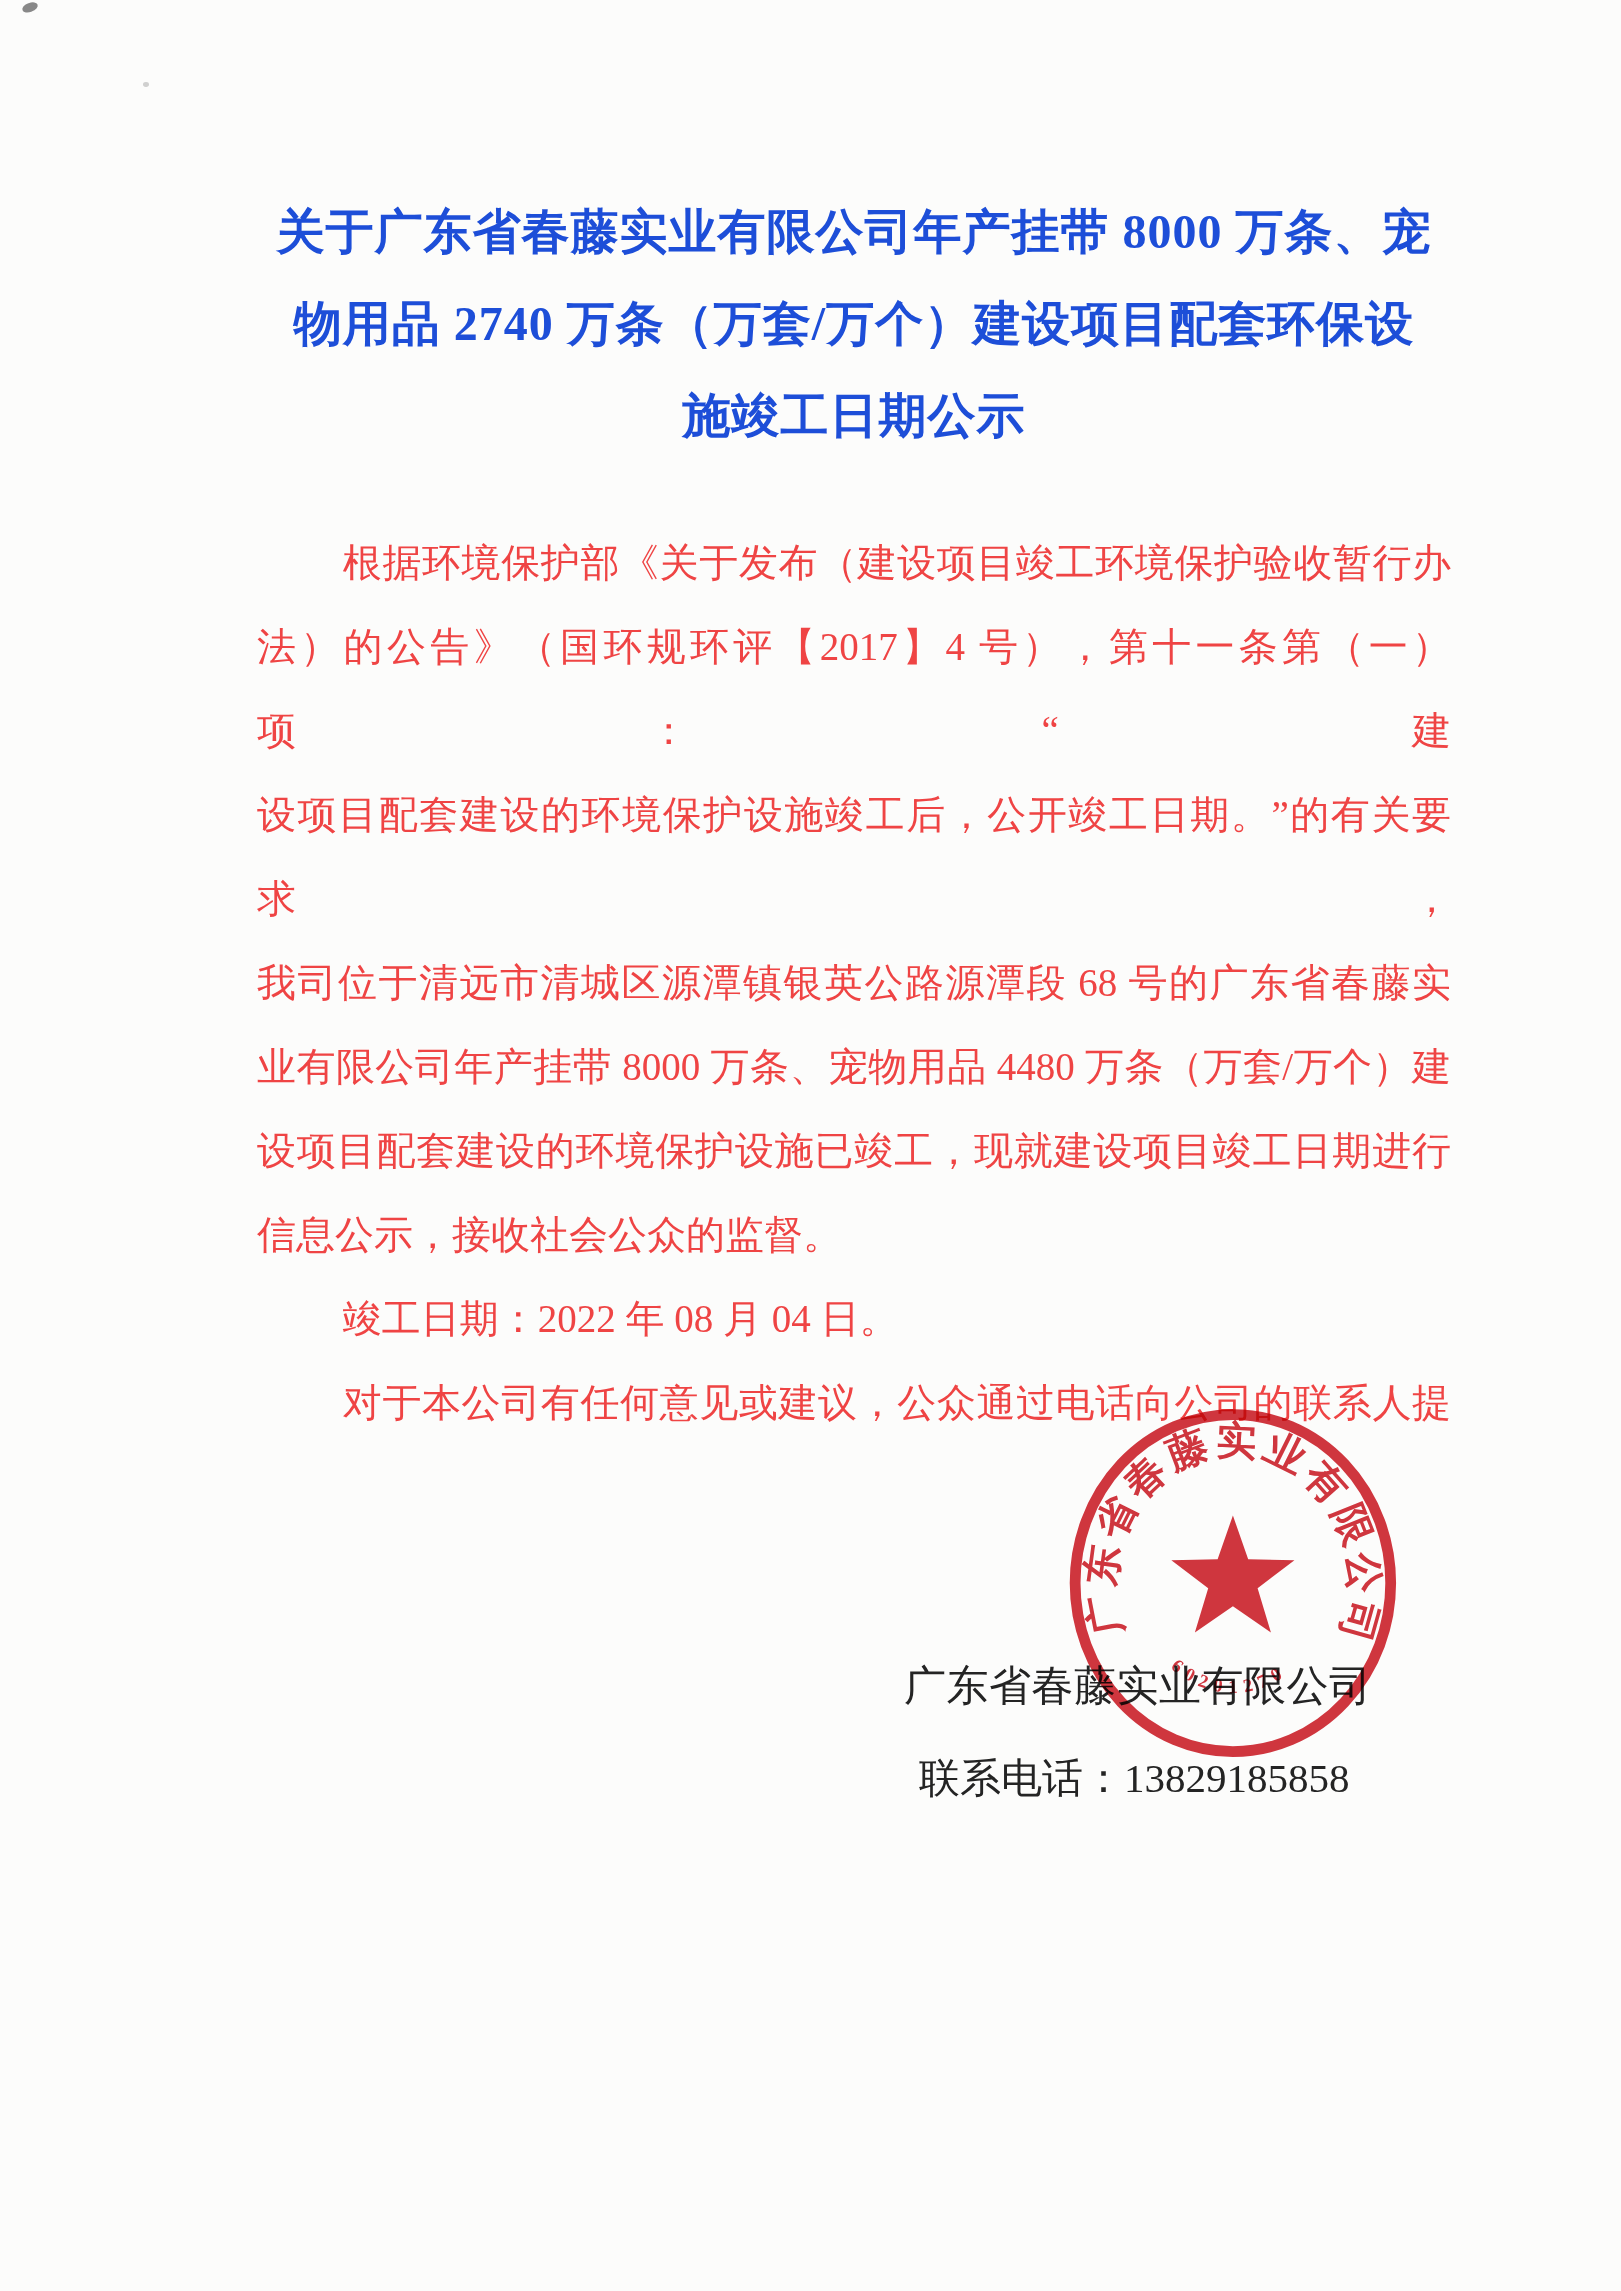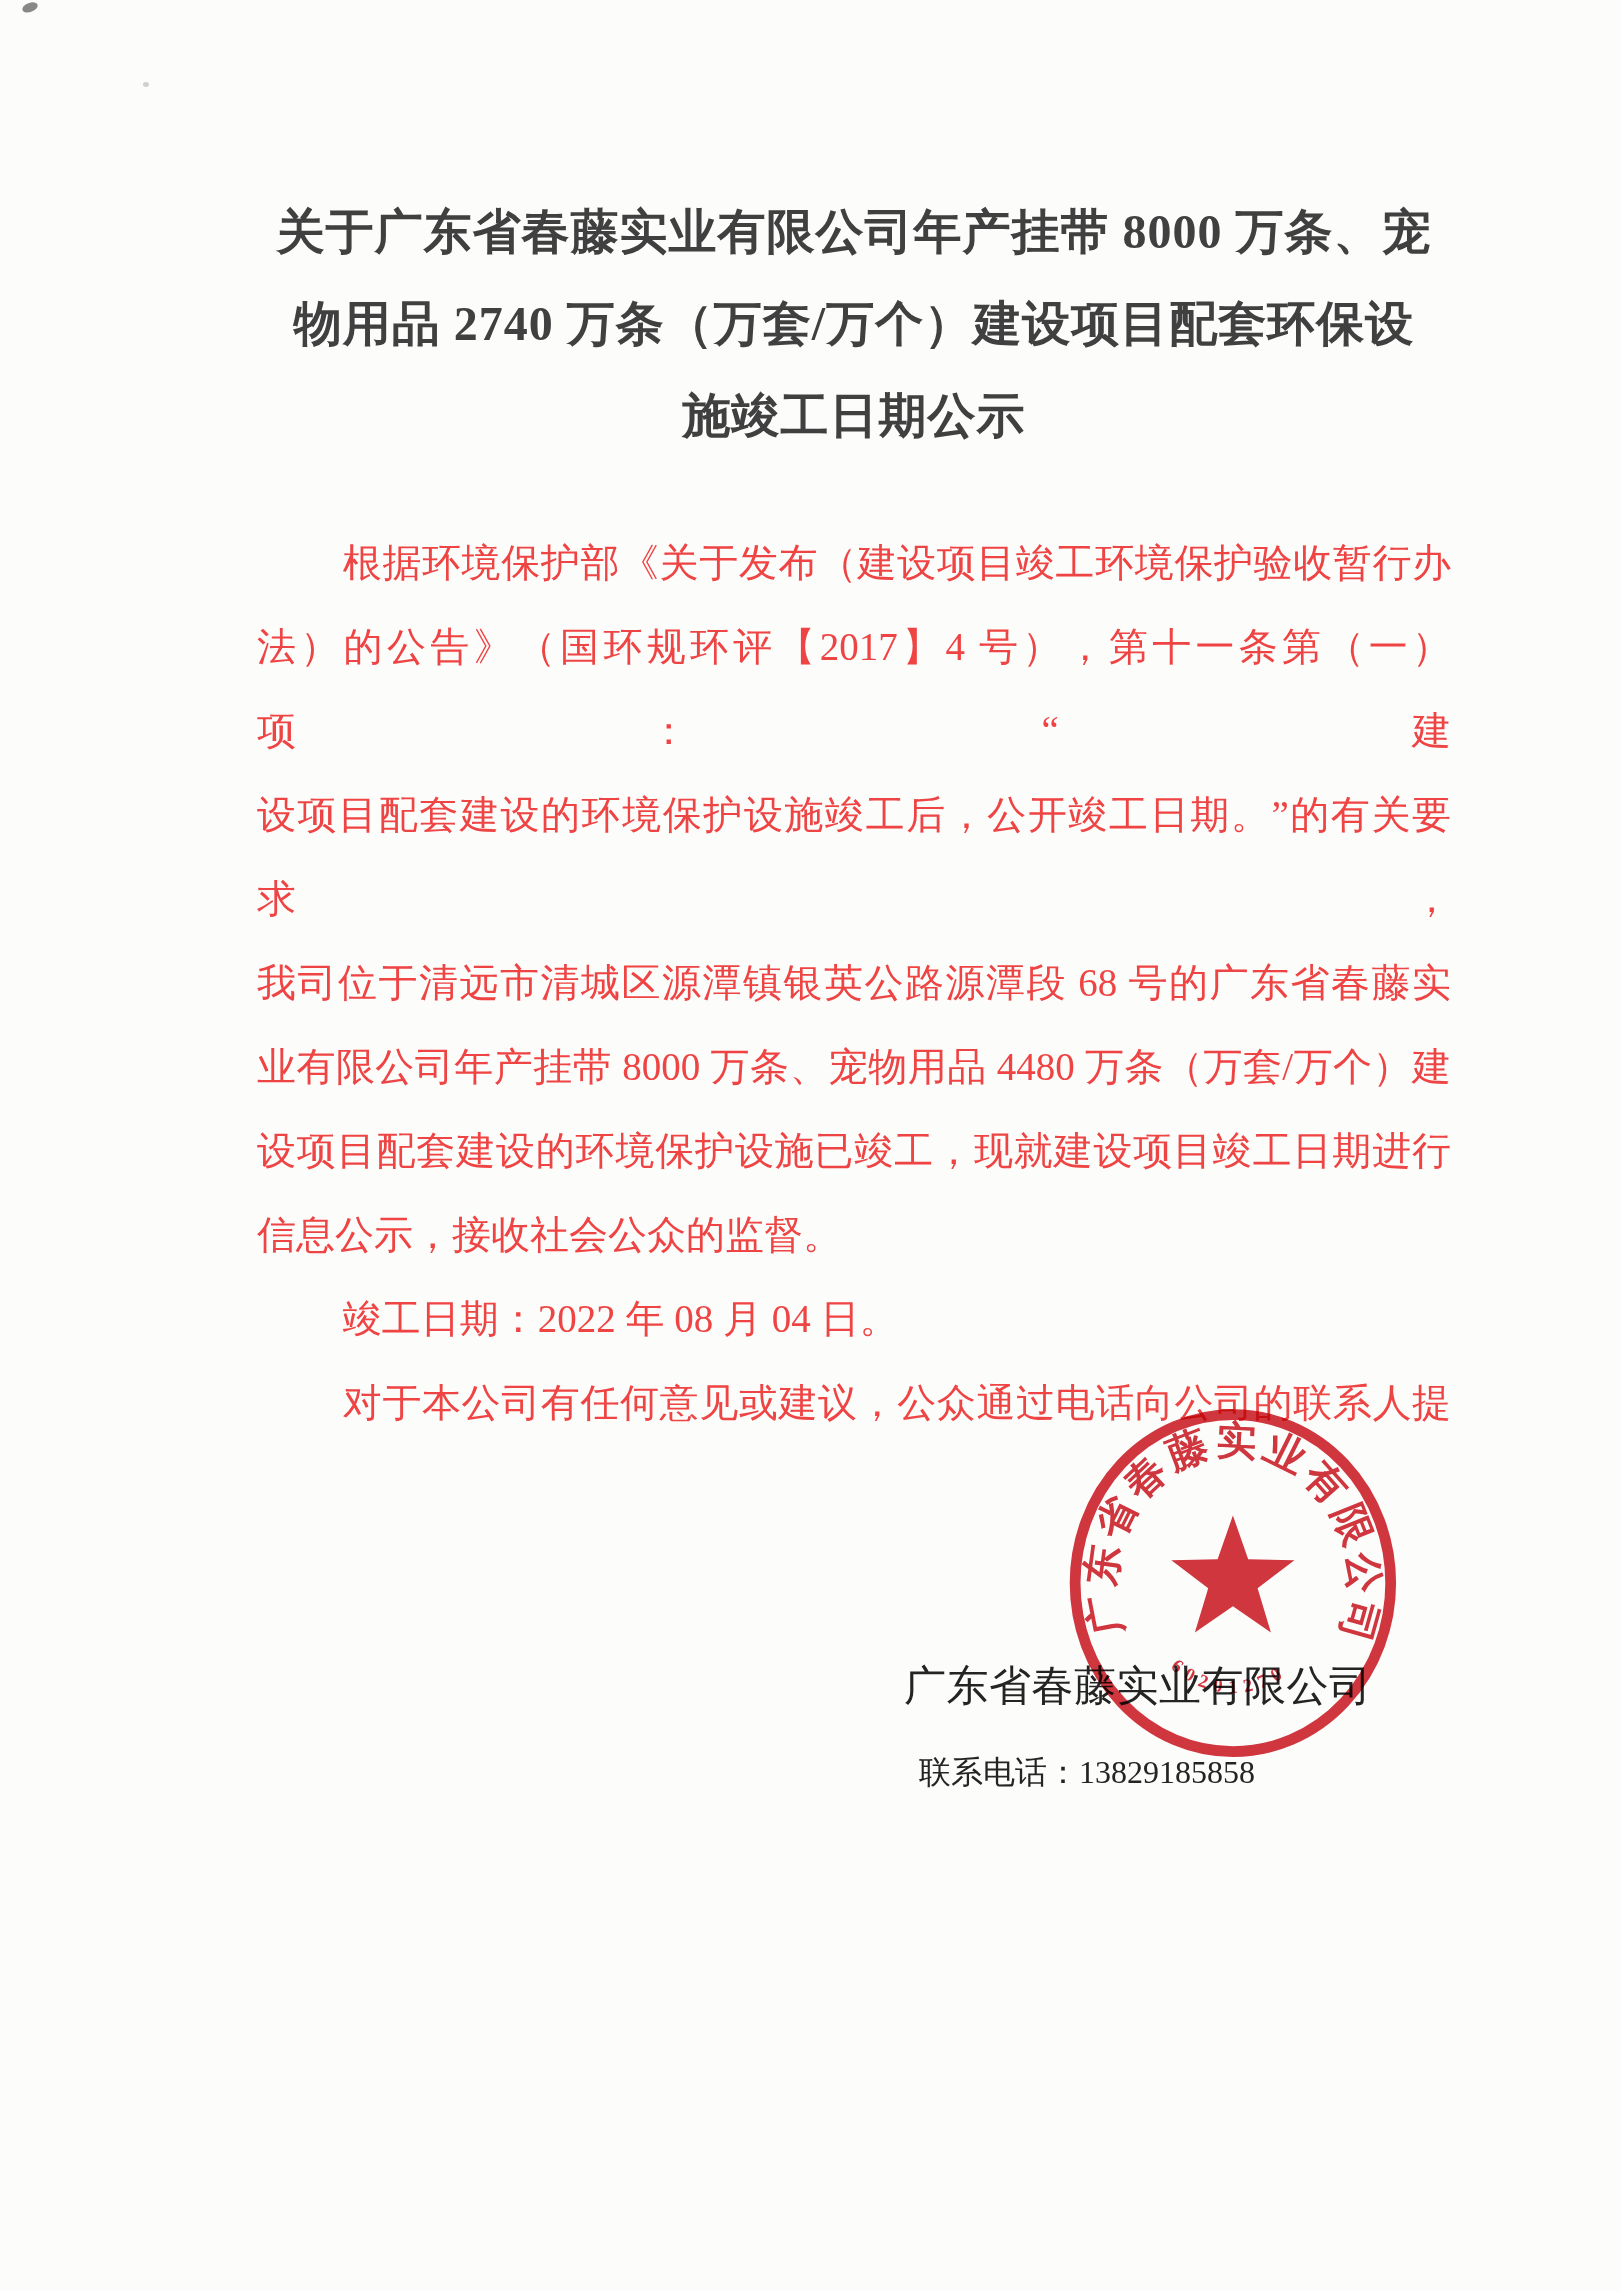--- a/index.html
+++ b/index.html
@@ -14,21 +14,21 @@
   }
   .content{
     position:absolute;
     left:257px; top:186px;
     width:1194px;
   }
   .title-block{ text-align:center; }
   .title-line{
     font-size:48px;
     font-weight:bold;
-    color:#404040;
+    color:#1d4ed8;
     line-height:92px;
     letter-spacing:1px;
     white-space:nowrap;
   }
   .body-block{ margin-top:59px; }
   .body-line{
     font-size:39px;
     line-height:84px;
     color:#ef4444;
     white-space:normal;
@@ -43,21 +43,21 @@
     position:absolute;
     left:904px; top:1658px;
     font-size:42px;
     color:#242424;
     white-space:nowrap;
     letter-spacing:0.5px;
   }
   .sig-phone{
     position:absolute;
     left:919px; top:1751px;
-    font-size:32px;
+    font-size:41px;
     color:#242424;
     white-space:nowrap;
   }
   .seal-svg{
     position:absolute;
     left:0; top:0;
     width:1621px; height:2292px;
     pointer-events:none;
     mix-blend-mode:multiply;
     opacity:0.93;

